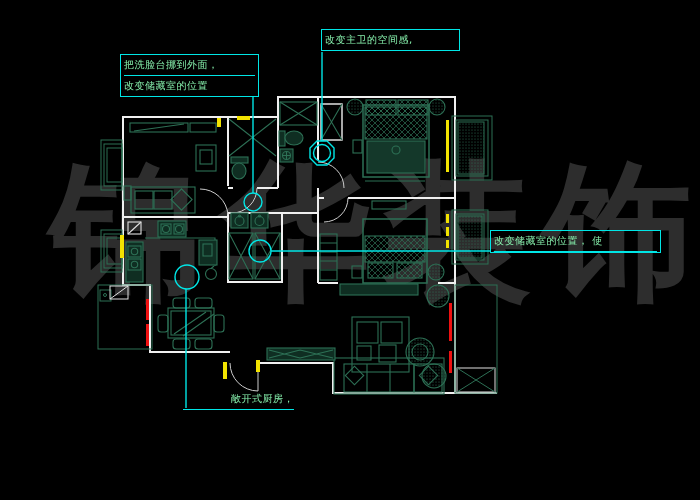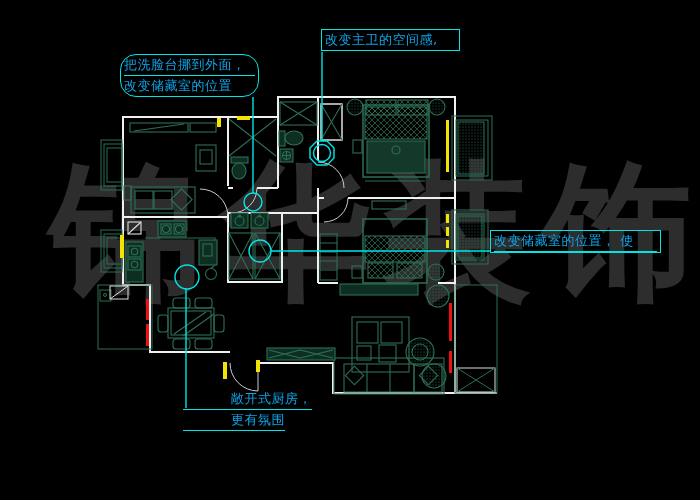--- a/index.html
+++ b/index.html
@@ -3,26 +3,26 @@
 <meta charset="utf-8">
 <style>
   html,body{margin:0;padding:0;background:#000;}
   #screen{position:relative;width:700px;height:500px;background:#000;overflow:hidden;
           font-family:"DejaVu Sans","Liberation Sans",sans-serif;}
   #watermark{position:absolute;left:0;top:152px;width:700px;height:170px;z-index:0;
              color:#2d2d2d;font-weight:bold;font-size:150px;line-height:160px;white-space:nowrap;}
   #watermark span{position:absolute;top:0;}
   #wm1{left:50px;} #wm2{left:220px;} #wm3{left:382px;} #wm4{left:544px;}
   svg{position:absolute;left:0;top:0;z-index:1;}
-  .ann{position:absolute;z-index:2;color:#0ea5e9;font-size:13px;line-height:20px;
+  .ann{position:absolute;z-index:2;color:#86efac;font-size:10px;line-height:20px;
        letter-spacing:0.5px;white-space:nowrap;}
   .ann.boxed{border:1px solid #00e6e6;padding:0 3px;}
   .ann .l1{border-bottom:1px solid #00e6e6;}
   .ann .u{display:inline-block;border-bottom:1px solid #00e6e6;padding-left:48px;}
-  #ann-basin{left:120px;top:54px;width:131px;border-radius:16px;}
+  #ann-basin{left:120px;top:54px;width:131px;}
   #ann-masterbath{left:321px;top:29px;width:131px;}
   #ann-storage{left:490px;top:230px;width:163px;}
   #ann-kitchen{left:183px;top:389px;}
 </style>
 </head>
 <body>
 
 <div id="screen">
 
   <div id="watermark">
@@ -272,16 +272,15 @@
   <div class="ann boxed" id="ann-masterbath">
     <div>改变主卫的空间感,</div>
   </div>
 
   <div class="ann boxed" id="ann-storage">
     <div class="l1">改变储藏室的位置， 使</div>
   </div>
 
   <div class="ann" id="ann-kitchen">
     <div><span class="u">敞开式厨房，</span></div>
-    <div><span class="u">更有氛围</span></div>
   </div>
 
 </div>
 
 </body></html>

